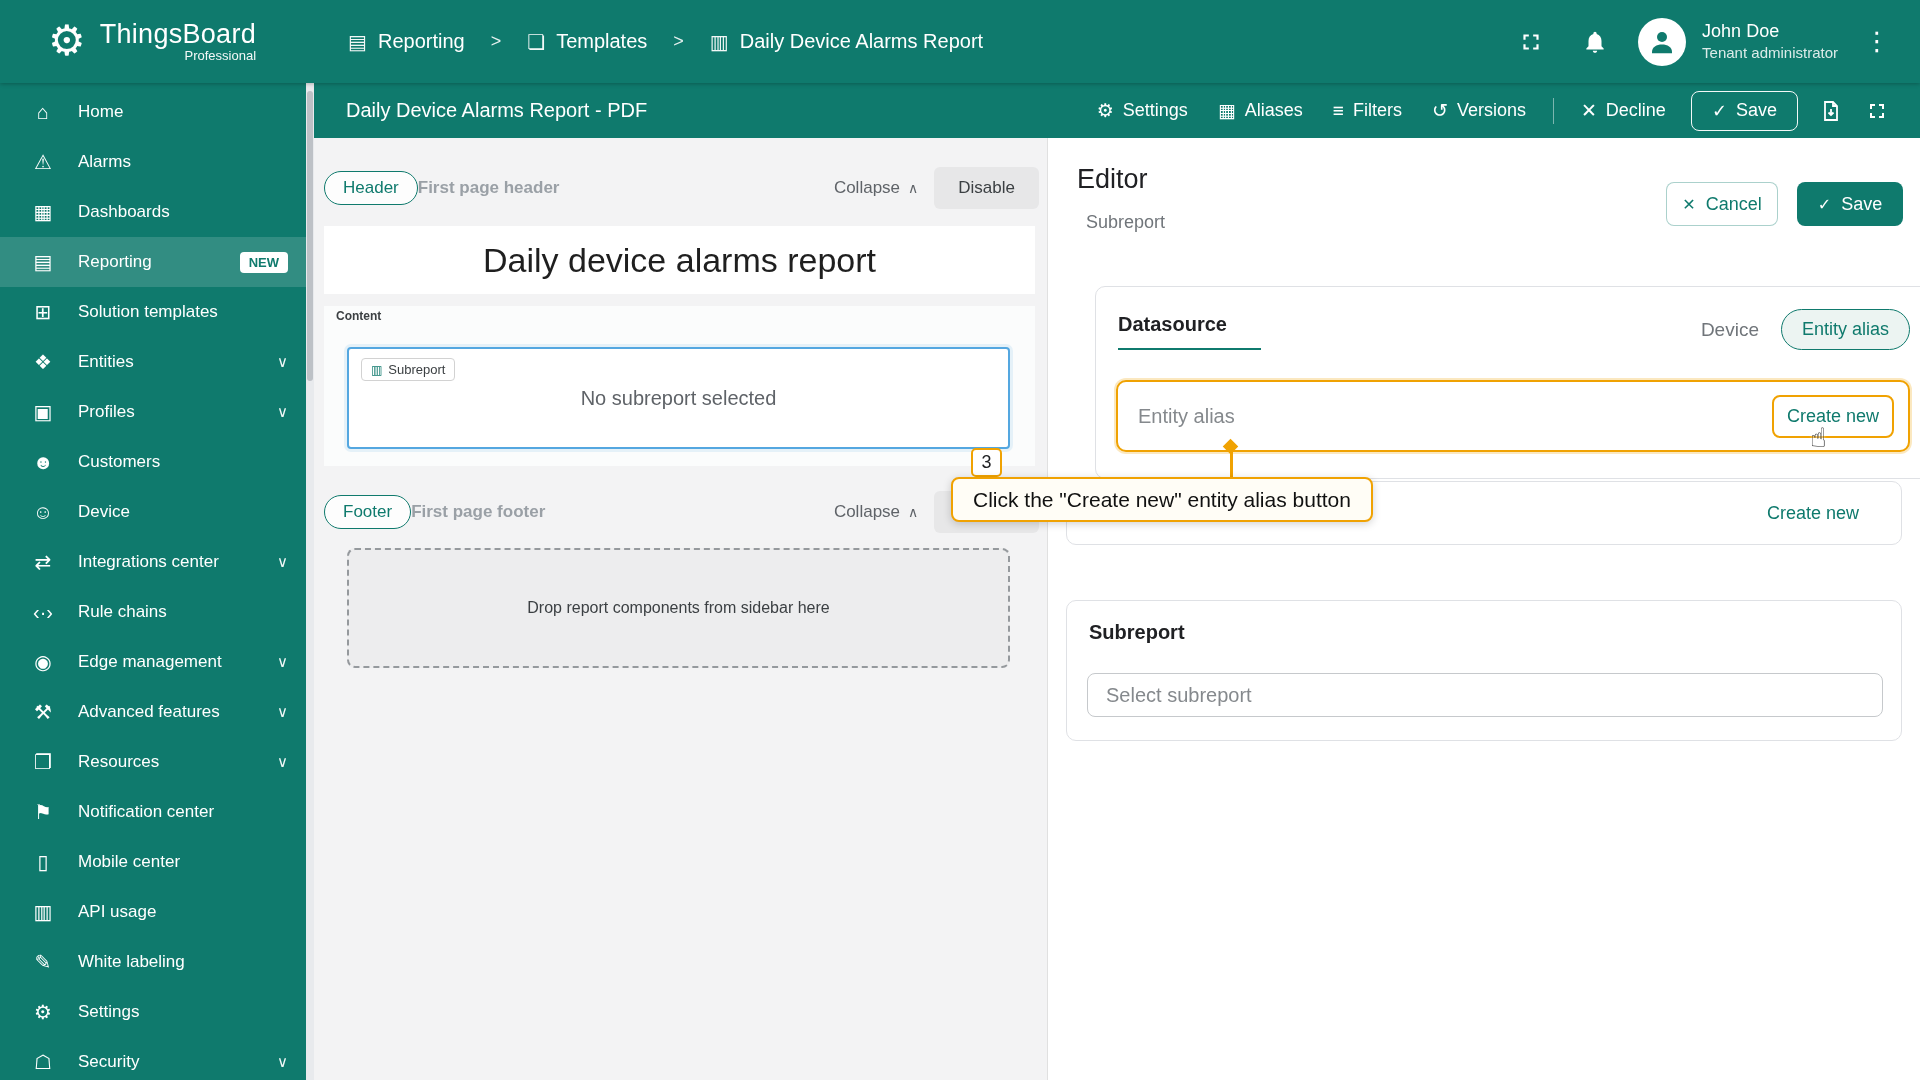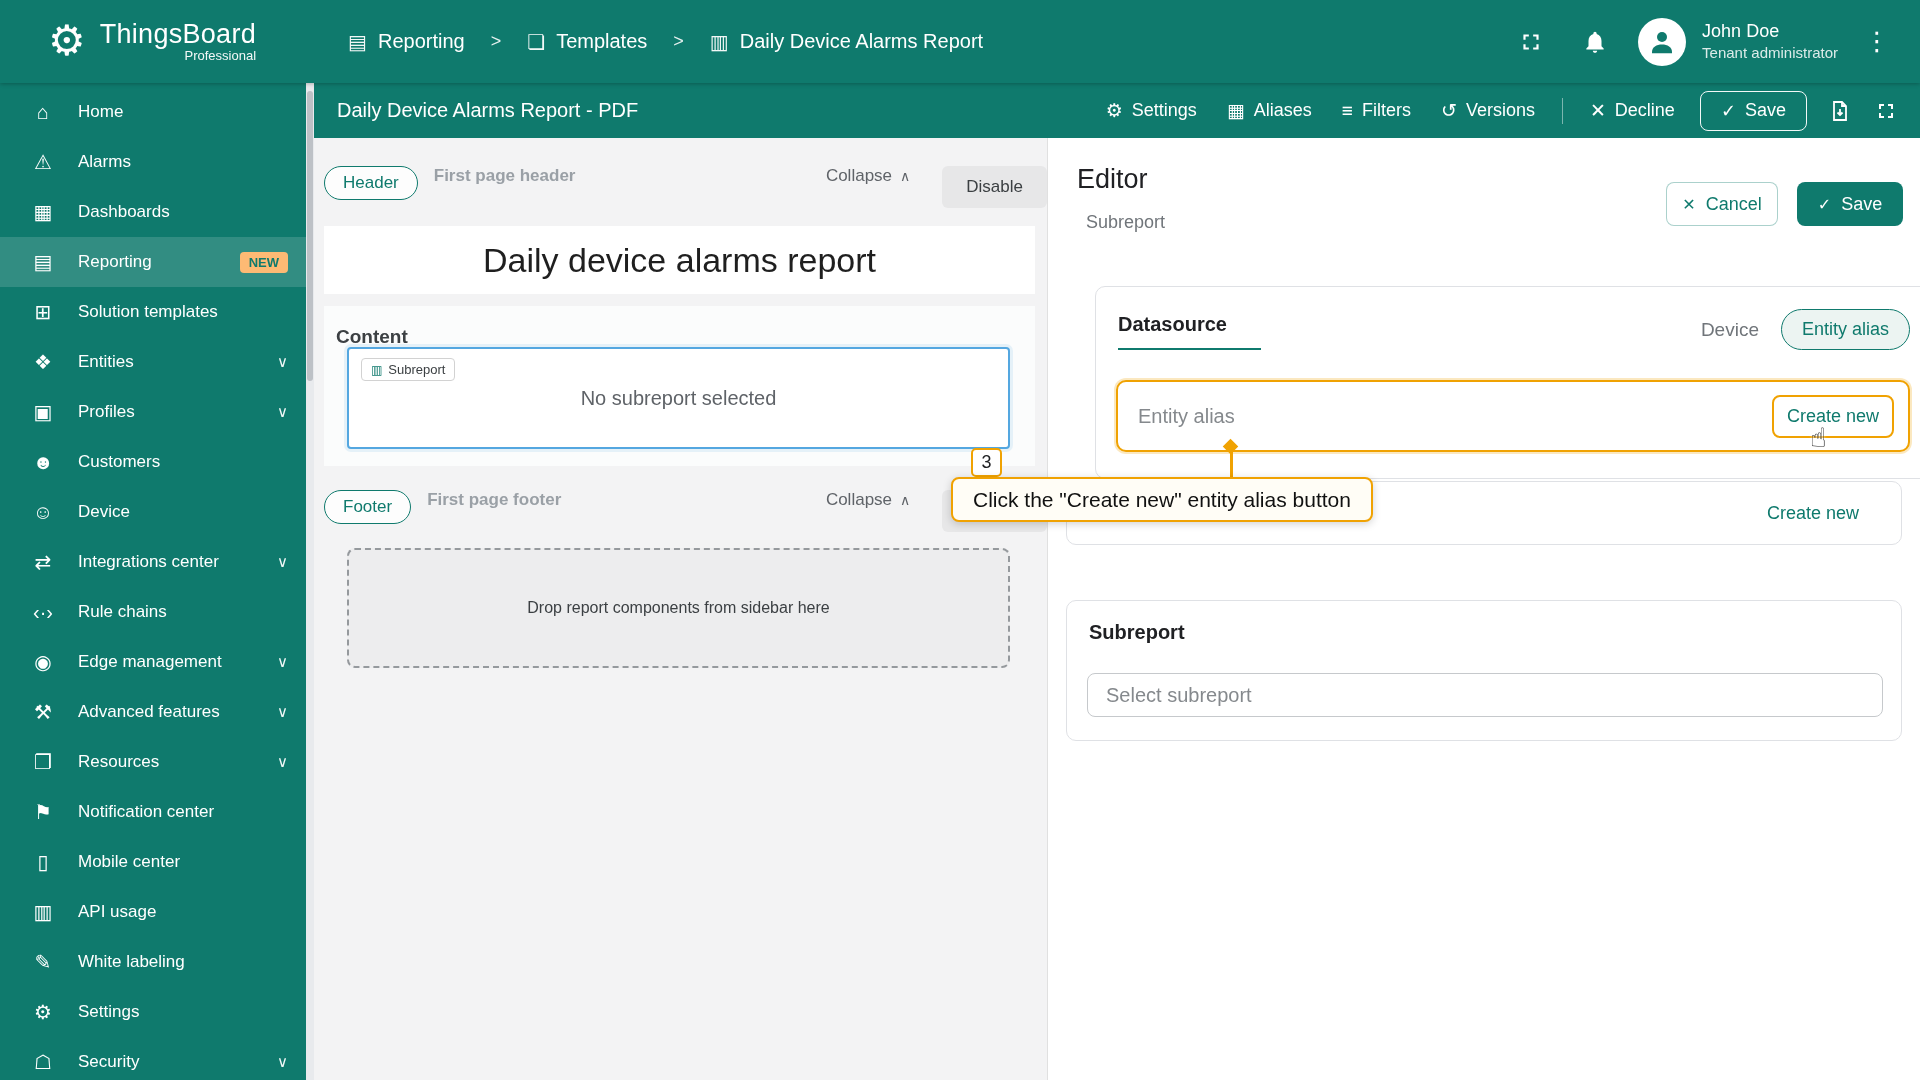--- a/index.html
+++ b/index.html
@@ -41,52 +41,52 @@
   .kebab { font-size:26px; width:34px; }
 
   
   .sidebar {
     position:absolute; top:83px; left:0; bottom:0; width:306px;
     background:#0f7a6d; color:#fff; z-index:20; overflow:hidden; padding-top:4px;
   }
   .side-item { height:50px; display:flex; align-items:center; gap:22px; padding:0 18px 0 30px; font-size:17px; cursor:pointer; white-space:nowrap; }
   .side-item.active { background:rgba(255,255,255,.15); }
   .side-item .glyph { width:26px; font-size:20px; text-align:center; flex:none; }
-  .badge-new { margin-left:auto; background:#fdba74; color:#0f7a6d; font-size:13px; font-weight:700; border-radius:4px; padding:3px 9px; }
+  .badge-new { margin-left:auto; background:#ffffff; color:#0f7a6d; font-size:13px; font-weight:700; border-radius:4px; padding:3px 9px; }
   .chev { margin-left:auto; font-size:15px; opacity:.95; }
   .scroll-strip { position:absolute; top:83px; left:306px; bottom:0; width:8px; background:#e8eaed; z-index:21; }
   .scroll-thumb { position:absolute; top:8px; left:1px; width:6px; height:290px; border-radius:3px; background:#bdc1c6; cursor:pointer; }
 
   
   .main { position:absolute; top:83px; left:314px; right:0; bottom:0; display:flex; flex-direction:column; }
-  .subheader { height:55px; flex:none; background:#0f7a6d; color:#fff; display:flex; align-items:center; padding:0 13px; }
+  .subheader { height:55px; flex:none; background:#0f7a6d; color:#fff; display:flex; align-items:center; padding:0 22px; }
   .sub-title { font-size:20px; font-weight:500; margin-left:10px; white-space:nowrap; }
   .sub-actions { margin-left:auto; display:flex; align-items:center; gap:4px; }
   .sub-btn { display:flex; align-items:center; gap:9px; font-size:18px; padding:9px 13px; border-radius:6px; white-space:nowrap; }
   .sub-btn .gi { font-size:19px; }
   .divider { width:1px; height:26px; background:rgba(255,255,255,.45); margin:0 10px; }
   .save-pill { border:1.5px solid rgba(255,255,255,.95); border-radius:8px; padding:8px 20px; display:flex; align-items:center; gap:9px; font-size:18px; margin:0 8px; }
 
   .workspace { flex:1; display:flex; min-height:0; }
   .canvas { width:733px; flex:none; background:#f3f3f4; position:relative; }
   .panel { flex:1; background:#fff; border-left:1px solid #e0e0e0; position:relative; }
 
   
-  .row { position:absolute; left:10px; right:0; height:44px; display:flex; align-items:flex-start; gap:16px; }
+  .row { position:absolute; left:10px; right:8px; height:44px; display:flex; align-items:center; }
   .row-header { top:28px; }
   .row-footer { top:352px; }
   .pill { border:1.5px solid #0f7a6d; color:#0f7a6d; background:#fdfdfd; border-radius:20px; padding:6px 18px; font-size:17px; }
   .hint { color:#9aa0a6; font-size:17px;font-weight:bold; }
   .collapse { margin-left:auto; color:#5f6368; font-size:17px; display:flex; align-items:center; gap:8px; cursor:pointer; }
   .chev-up { font-size:14px; }
   .btn-disable { background:#e7e7e8; border-radius:6px; color:#3c4043; font-size:17px; padding:11px 24px; margin-left:16px; }
   .title-block { position:absolute; left:10px; right:12px; top:88px; height:68px; background:#fff; display:flex; align-items:center; justify-content:center; }
   .report-title { font-size:34px; font-weight:500; color:#1f1f1f; }
   .content-band { position:absolute; left:10px; right:12px; top:168px; height:160px; background:#fbfcfc; }
-  .content-label { position:absolute; left:12px; top:20px; font-size:19px; font-weight:600; color:#3c4043; }
+  .content-label { position:absolute; left:12px; top:3px; font-size:12px; font-weight:600; color:#3c4043; }
   .component { position:absolute; left:23px; right:25px; top:41px; height:102px; background:#fff; border:2px solid #54a7e0; border-radius:4px; box-shadow:0 0 0 3px rgba(84,167,224,.13); display:flex; align-items:center; justify-content:center; cursor:pointer; }
   .comp-tag { position:absolute; top:9px; left:12px; display:flex; align-items:center; gap:6px; background:#fff; border:1px solid #d2d2d2; border-radius:4px; padding:3px 9px; font-size:13px; color:#3c4043; }
   .comp-tag .tag-icon { color:#0f7a6d; font-size:12px; }
   .comp-empty { font-size:20px; color:#5f6368; }
   .dropzone { position:absolute; left:33px; right:37px; top:410px; height:120px; border:2px dashed #95999d; border-radius:8px; background:#ededee; display:flex; align-items:center; justify-content:center; cursor:pointer; }
   .drop-text { font-size:16px; color:#3c4043; }
 
   
   .editor-title { position:absolute; left:29px; top:26px; font-size:27px; font-weight:500; color:#202124; }
   .editor-sub { position:absolute; left:38px; top:74px; font-size:18px; color:#70757a; }

